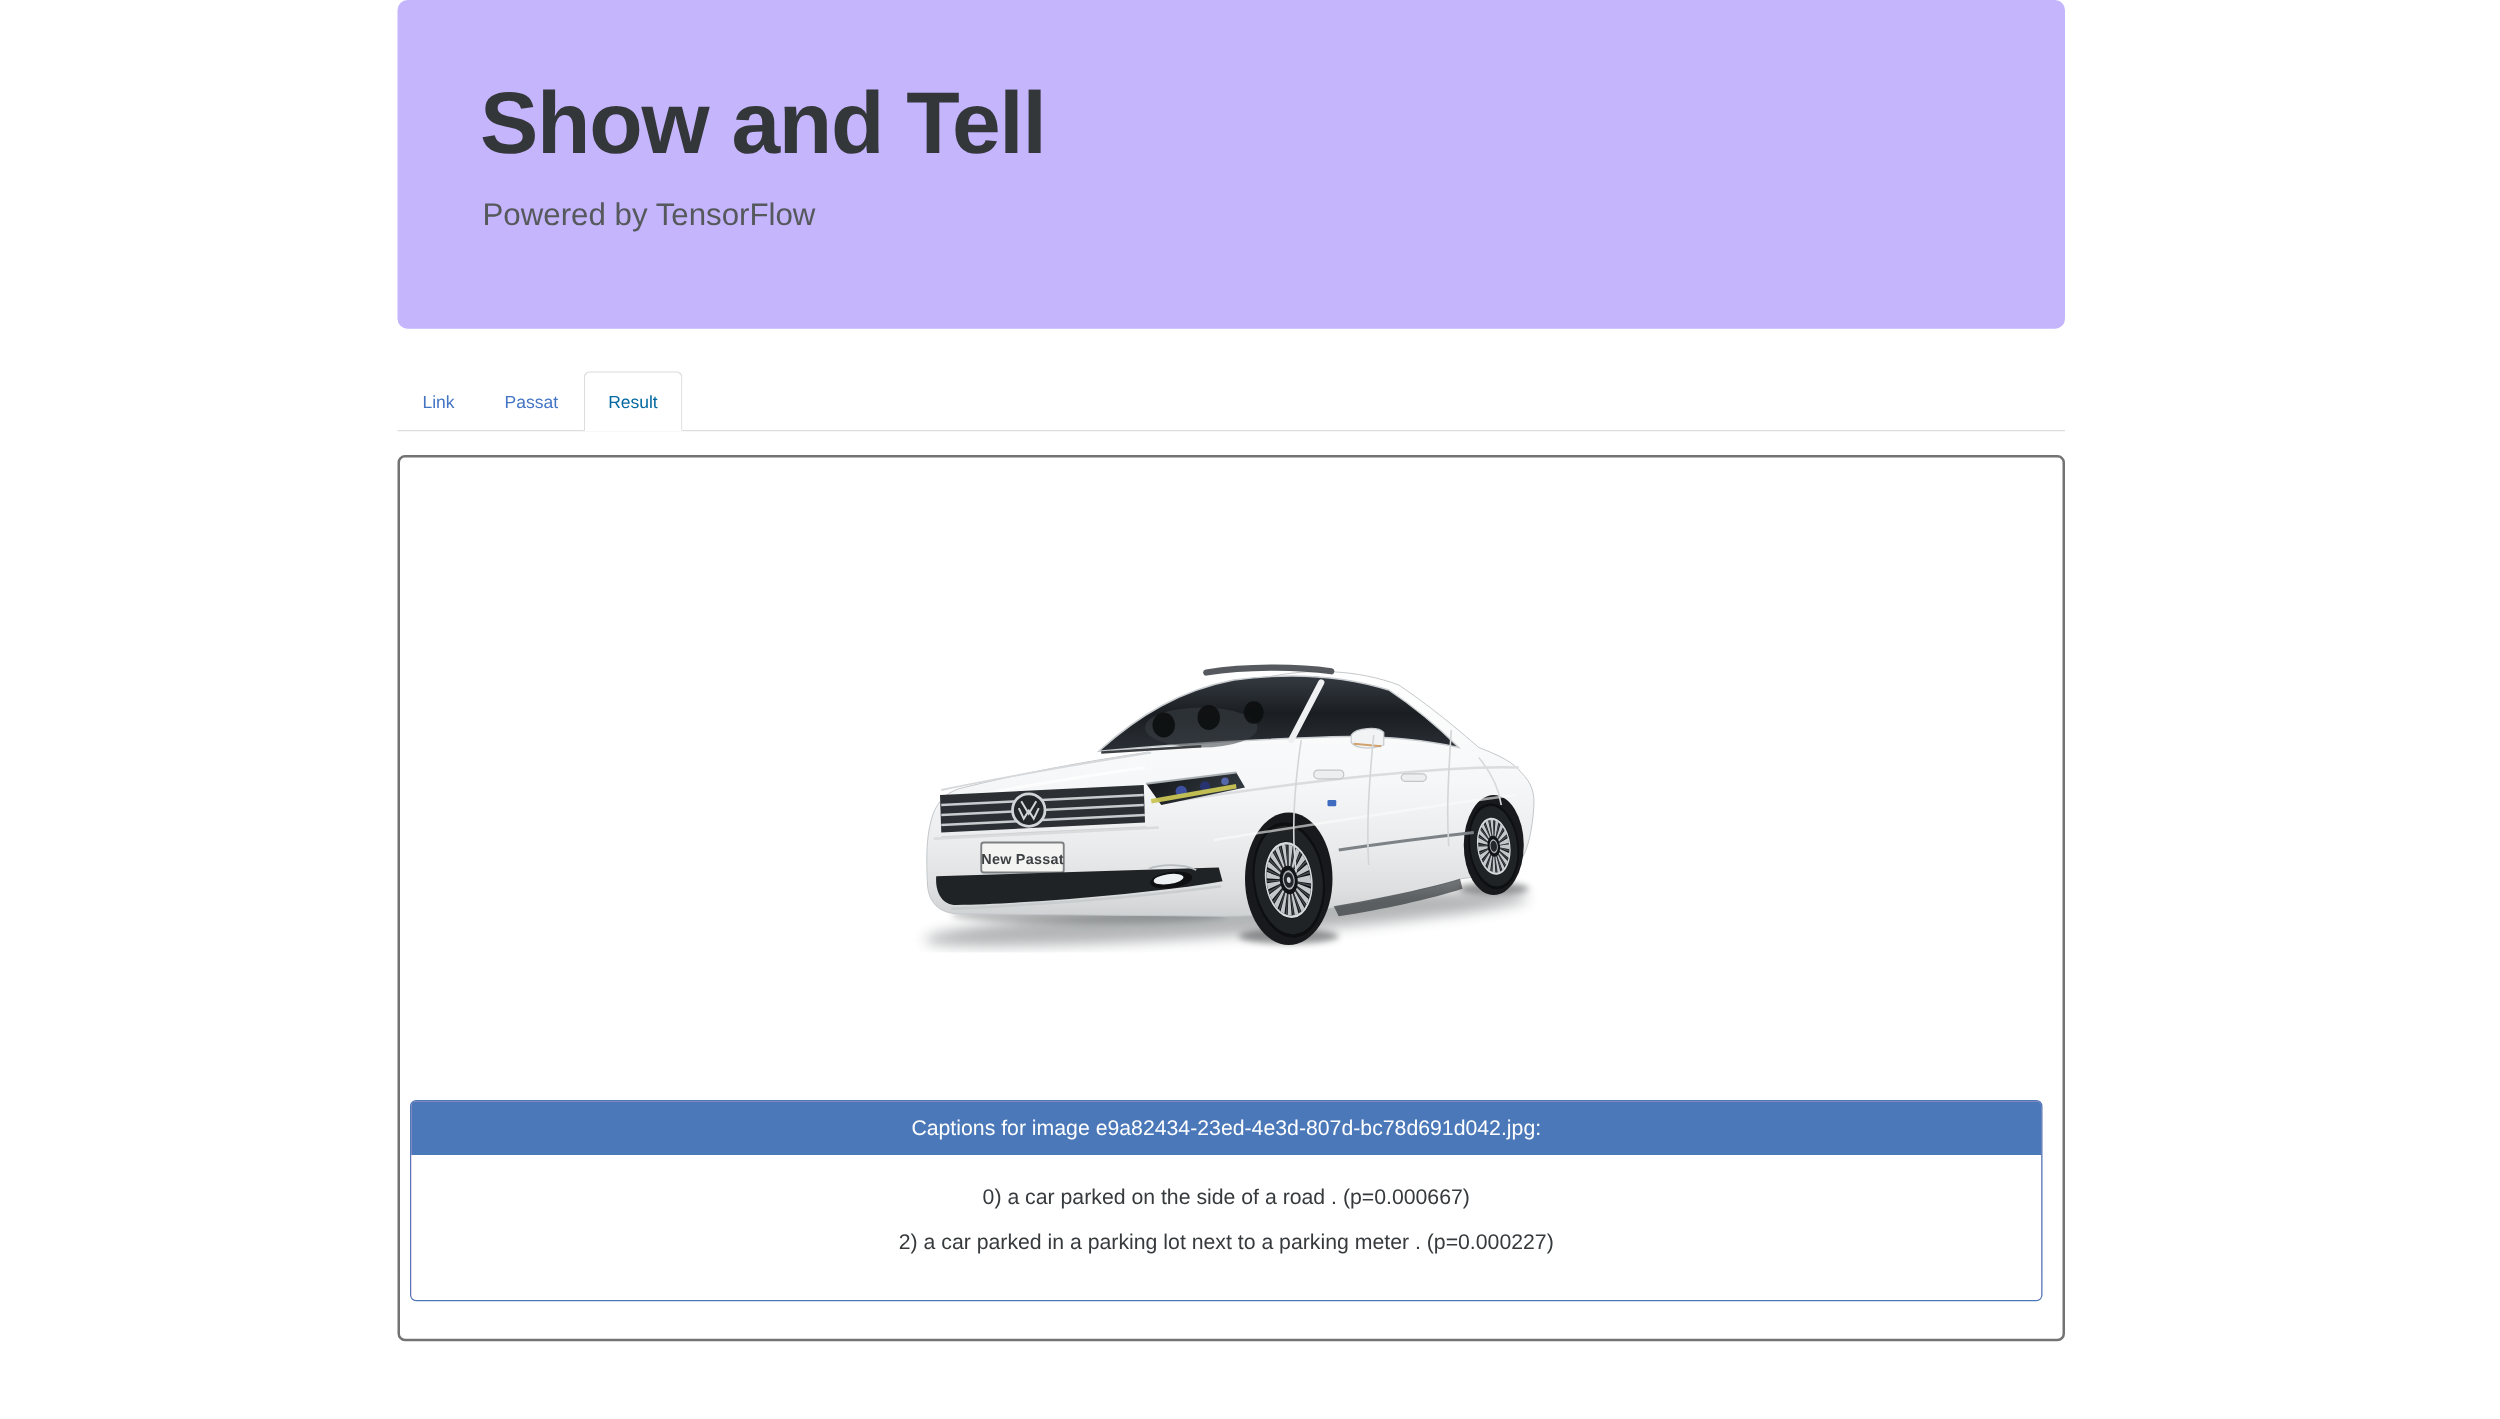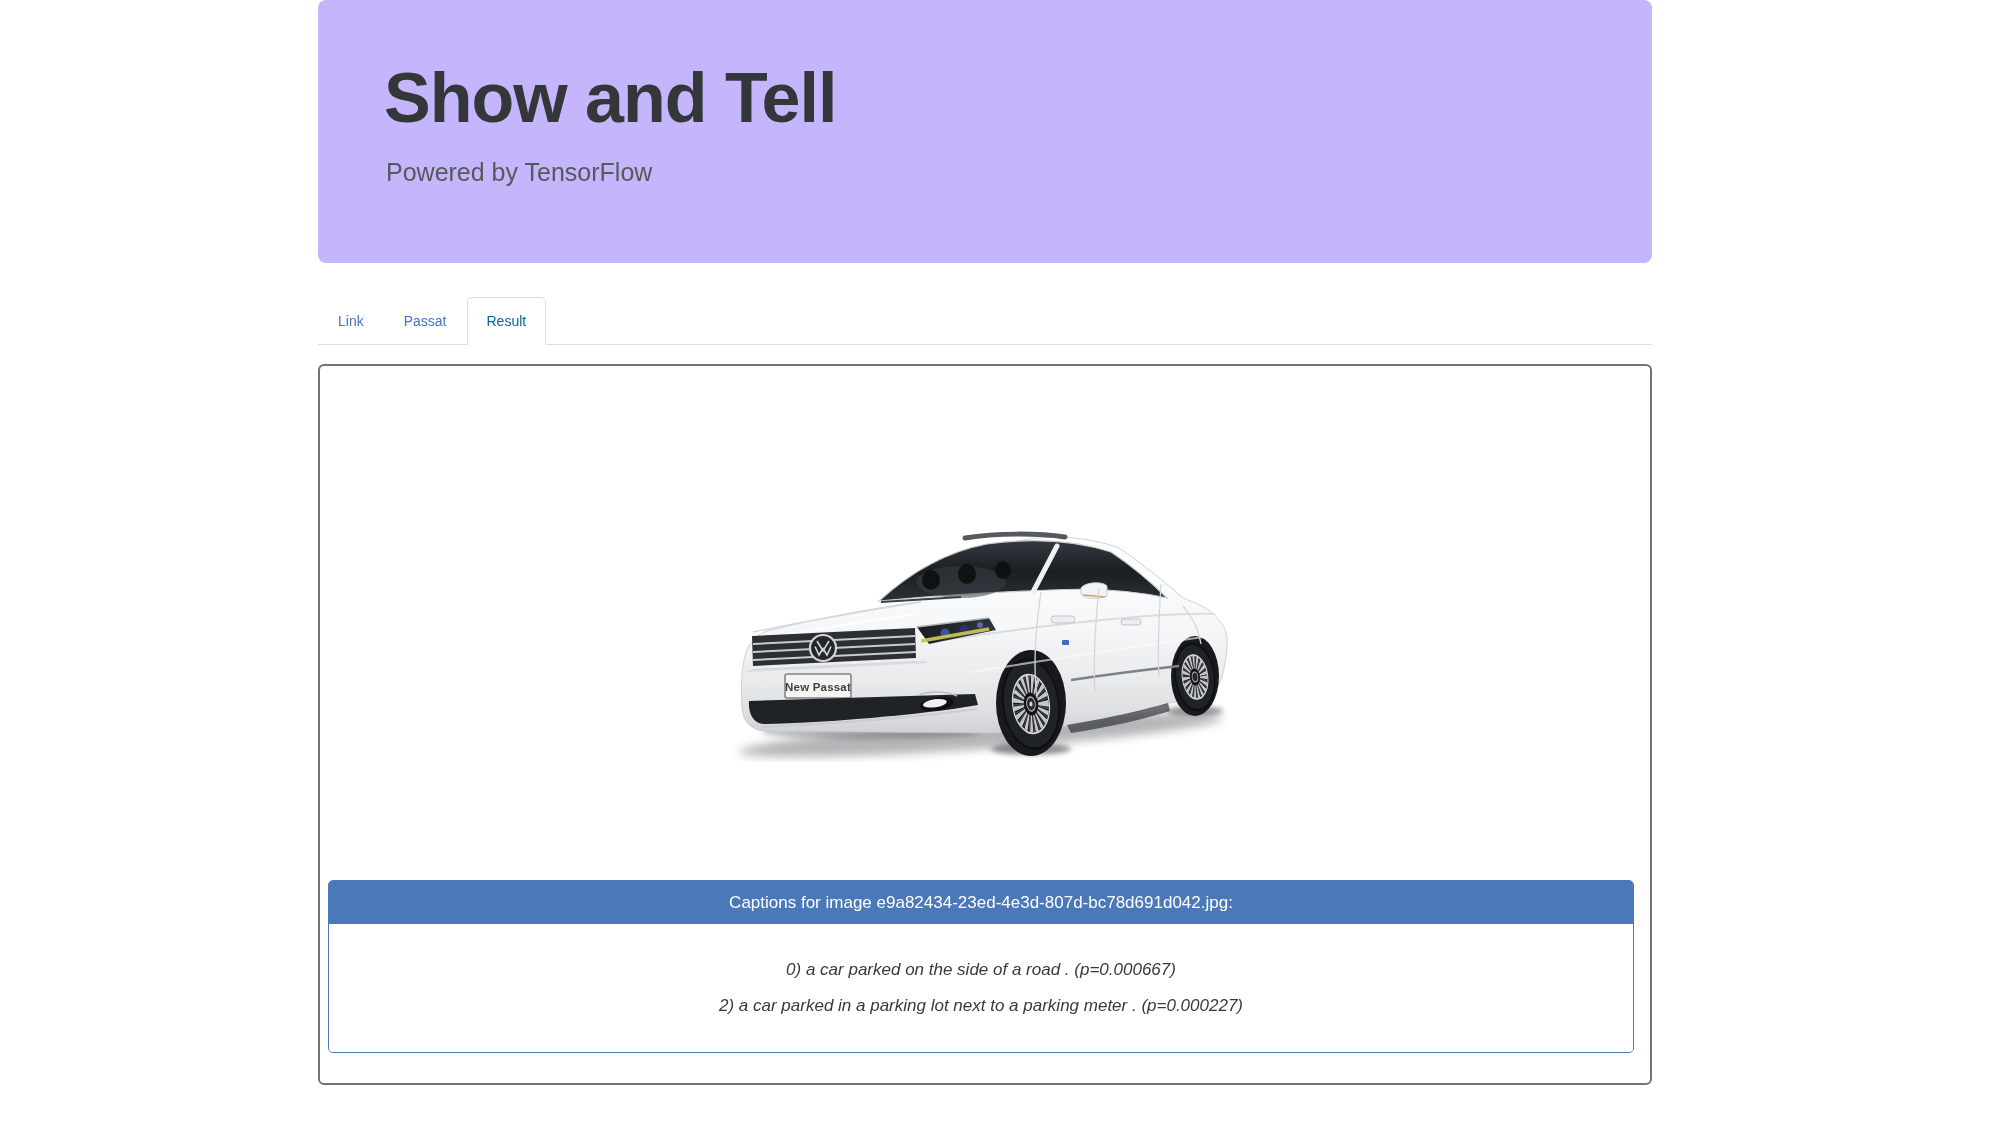--- a/index.html
+++ b/index.html
@@ -75,25 +75,24 @@
   }
   .captions-heading {
     background:#4a78b8;
     color:#ffffff;
     font-size:17px;
     line-height:19px;
     padding:12px 20px;
   }
   .captions-body { padding:20px 20px 20px 20px; background:#fff; }
   .captions-body p {
-    margin:16px 0 17px 0;
+    margin:4px 0 17px 0;
     font-size:17px;
     line-height:19px;
     color:#373a3c;
-    font-style:italic;
   }
 </style>
 </head>
 <body>
 
 <div class="page">
   <div class="container">
 
     <div class="jumbotron">
       <h1>Show and Tell</h1>

